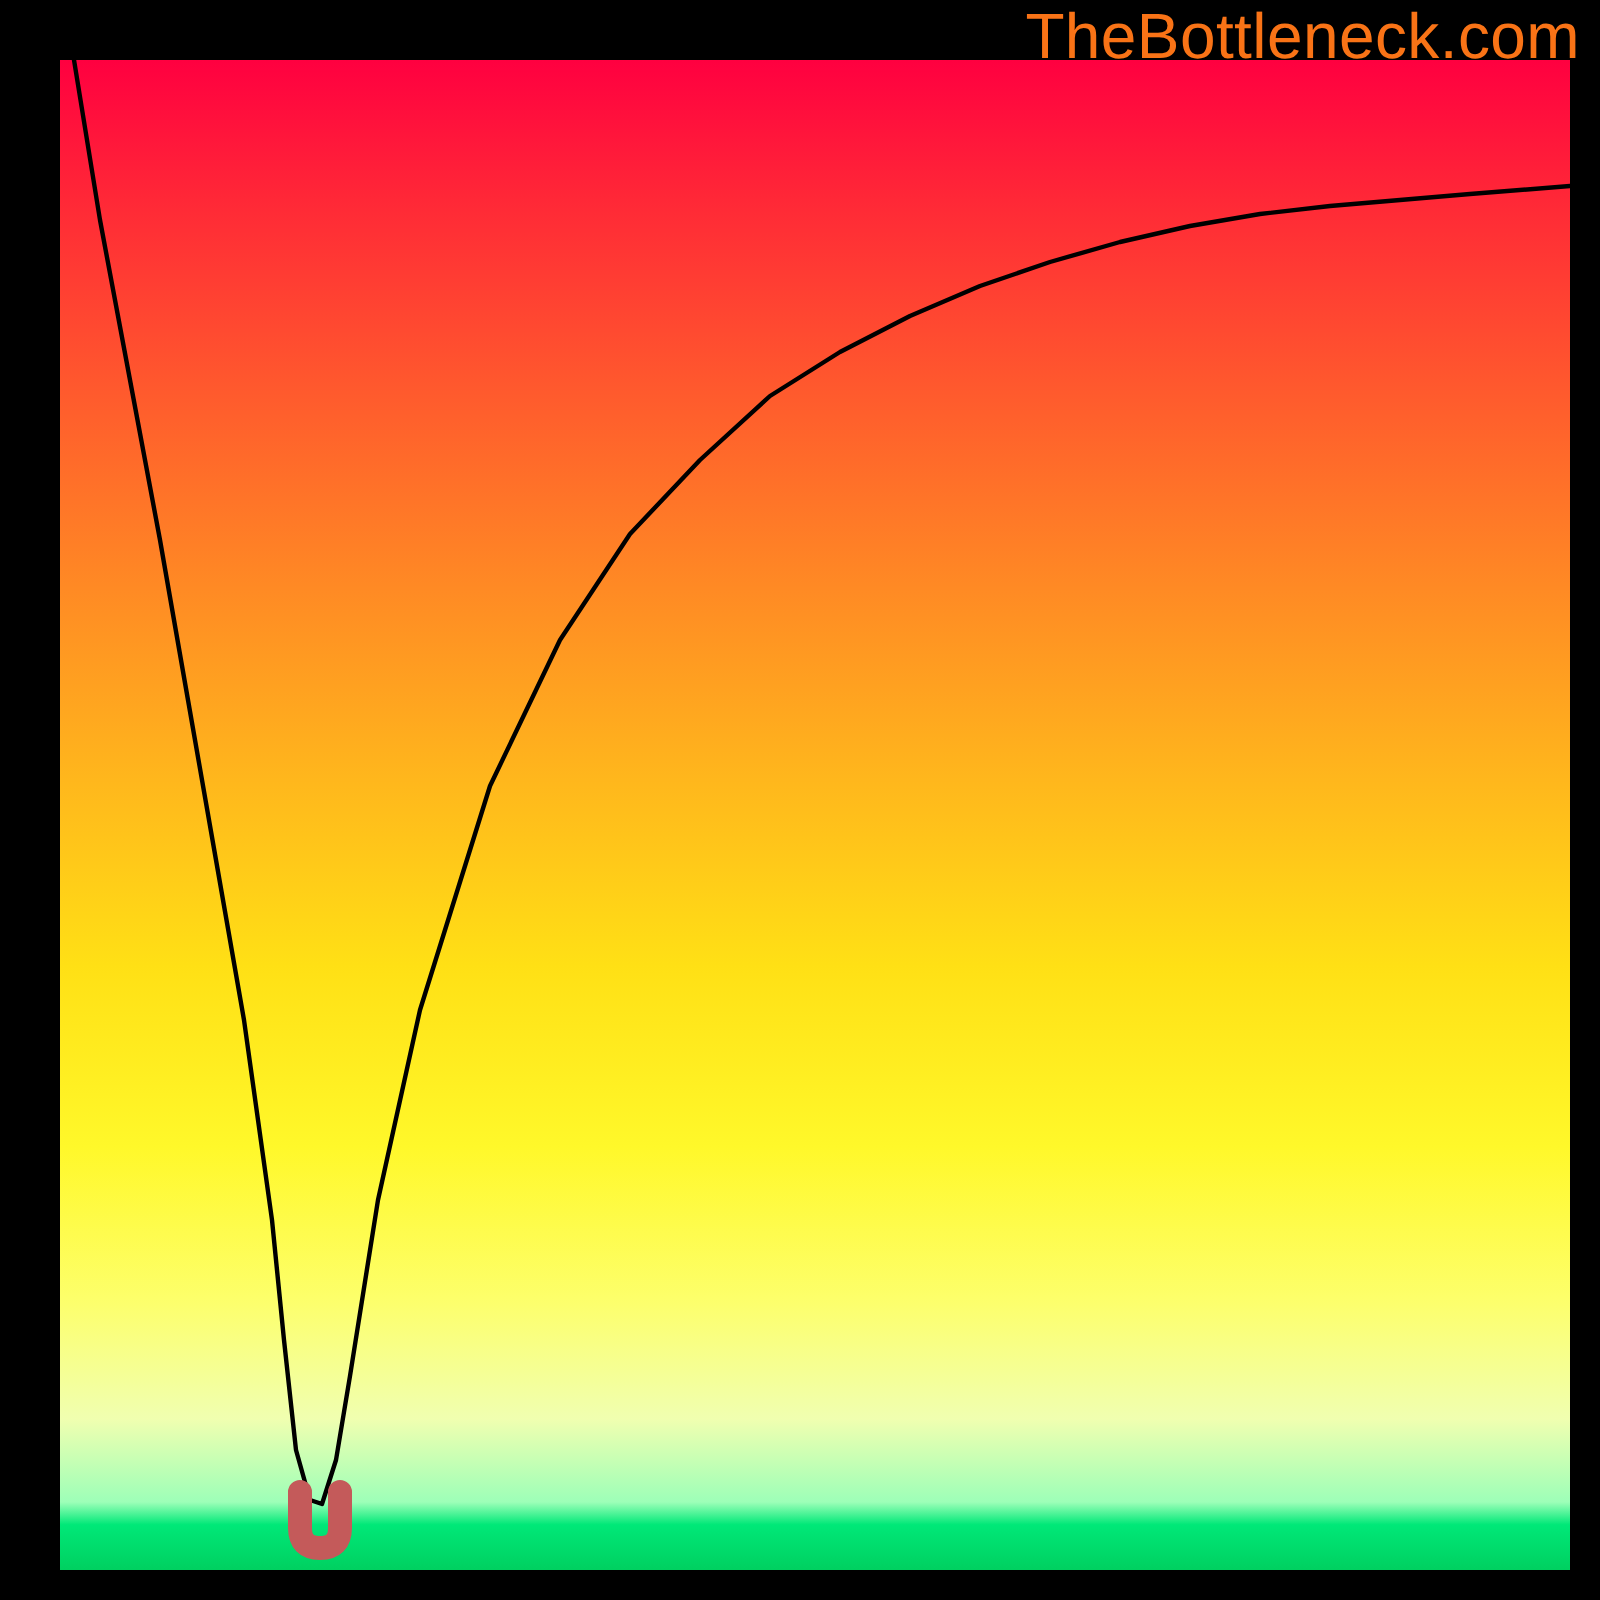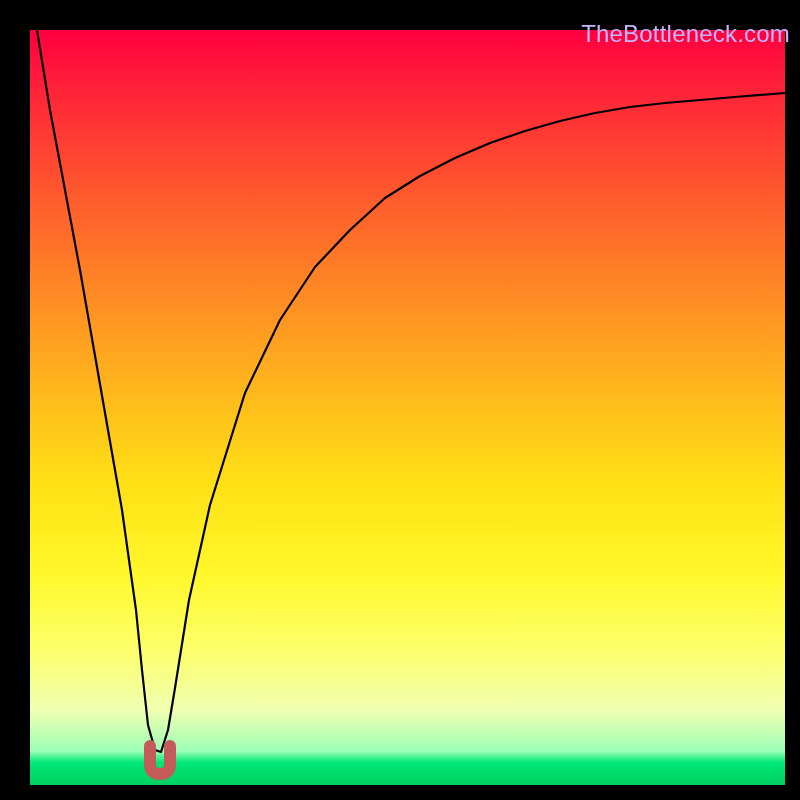--- a/index.html
+++ b/index.html
@@ -25,25 +25,25 @@
       #ffe015 60%,
       #fff82a 72%,
       #fdff6a 82%,
       #f0ffb0 90%,
       #9dffb8 95.5%,
       #00e878 97%,
       #00d060 100%);
   }
   .watermark {
     position: absolute;
-    top: 20px;
+    top: 0;
     right: 10px;
-    color: #c4b5fd;
+    color: #f97316;
     font-family: Arial, Helvetica, sans-serif;
-    font-size: 24px;
+    font-size: 32px;
     letter-spacing: 0.2px;
   }
   svg.curve {
     position: absolute;
     left: 0;
     top: 0;
     width: 755px;
     height: 755px;
   }
 </style>

